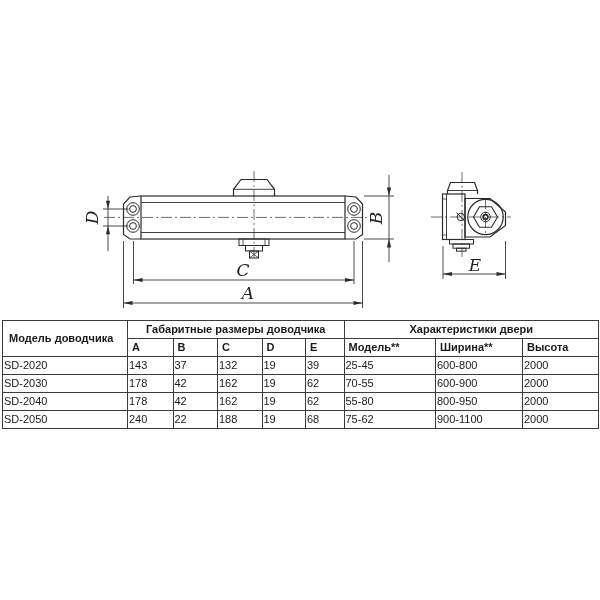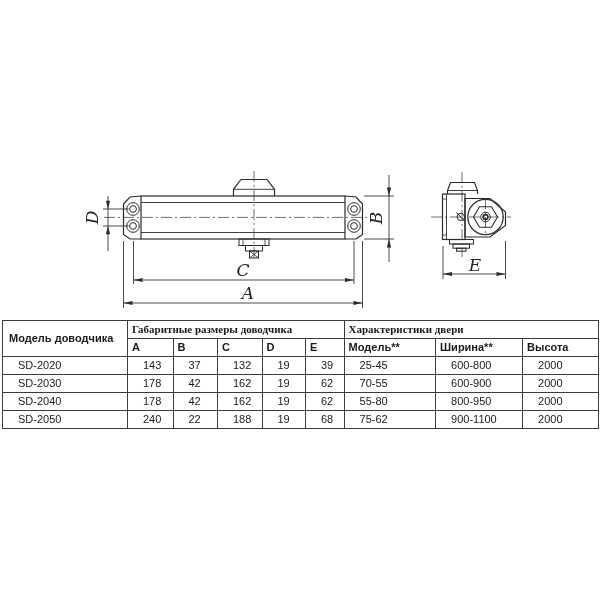--- a/index.html
+++ b/index.html
@@ -5,23 +5,23 @@
   html,body{margin:0;padding:0;background:#fff;}
   .screen{position:relative;width:600px;height:600px;background:#ffffff;overflow:hidden;
           font-family:"Liberation Sans",sans-serif;color:#1c1c1c;}
   .drawing-svg{position:absolute;left:0;top:0;}
   .dim-text{font-family:"DejaVu Serif",serif;font-style:italic;font-size:17px;fill:#222;}
   table.specs{position:absolute;left:2px;top:320px;width:596px;border-collapse:collapse;
               table-layout:fixed;font-size:11px;color:#1a1a1a;}
   table.specs th,table.specs td{border:1px solid #3c3c3c;padding:1px 4px;text-align:left;
               white-space:nowrap;overflow:hidden;height:15px;line-height:13px;font-weight:normal;}
   table.specs th{font-weight:bold;}
-  table.specs th.grp{text-align:left;font-family:Liberation Serif, serif;}
+  table.specs th.grp{text-align:center;}
   table.specs th.model{padding-left:6px;vertical-align:middle;margin-top:12px;}
-  table.specs td{padding-left:15px;margin-left:36px;}
+  table.specs td{padding-left:1px;margin-left:36px;}
 </style>
 </head>
 <body>
 
 <div class="screen">
 
   <svg class="drawing-svg" width="600" height="600" viewBox="0 0 600 600">
 
     <g stroke="#2b2b2b" fill="none" stroke-width="1.2" stroke-linecap="butt">
 

